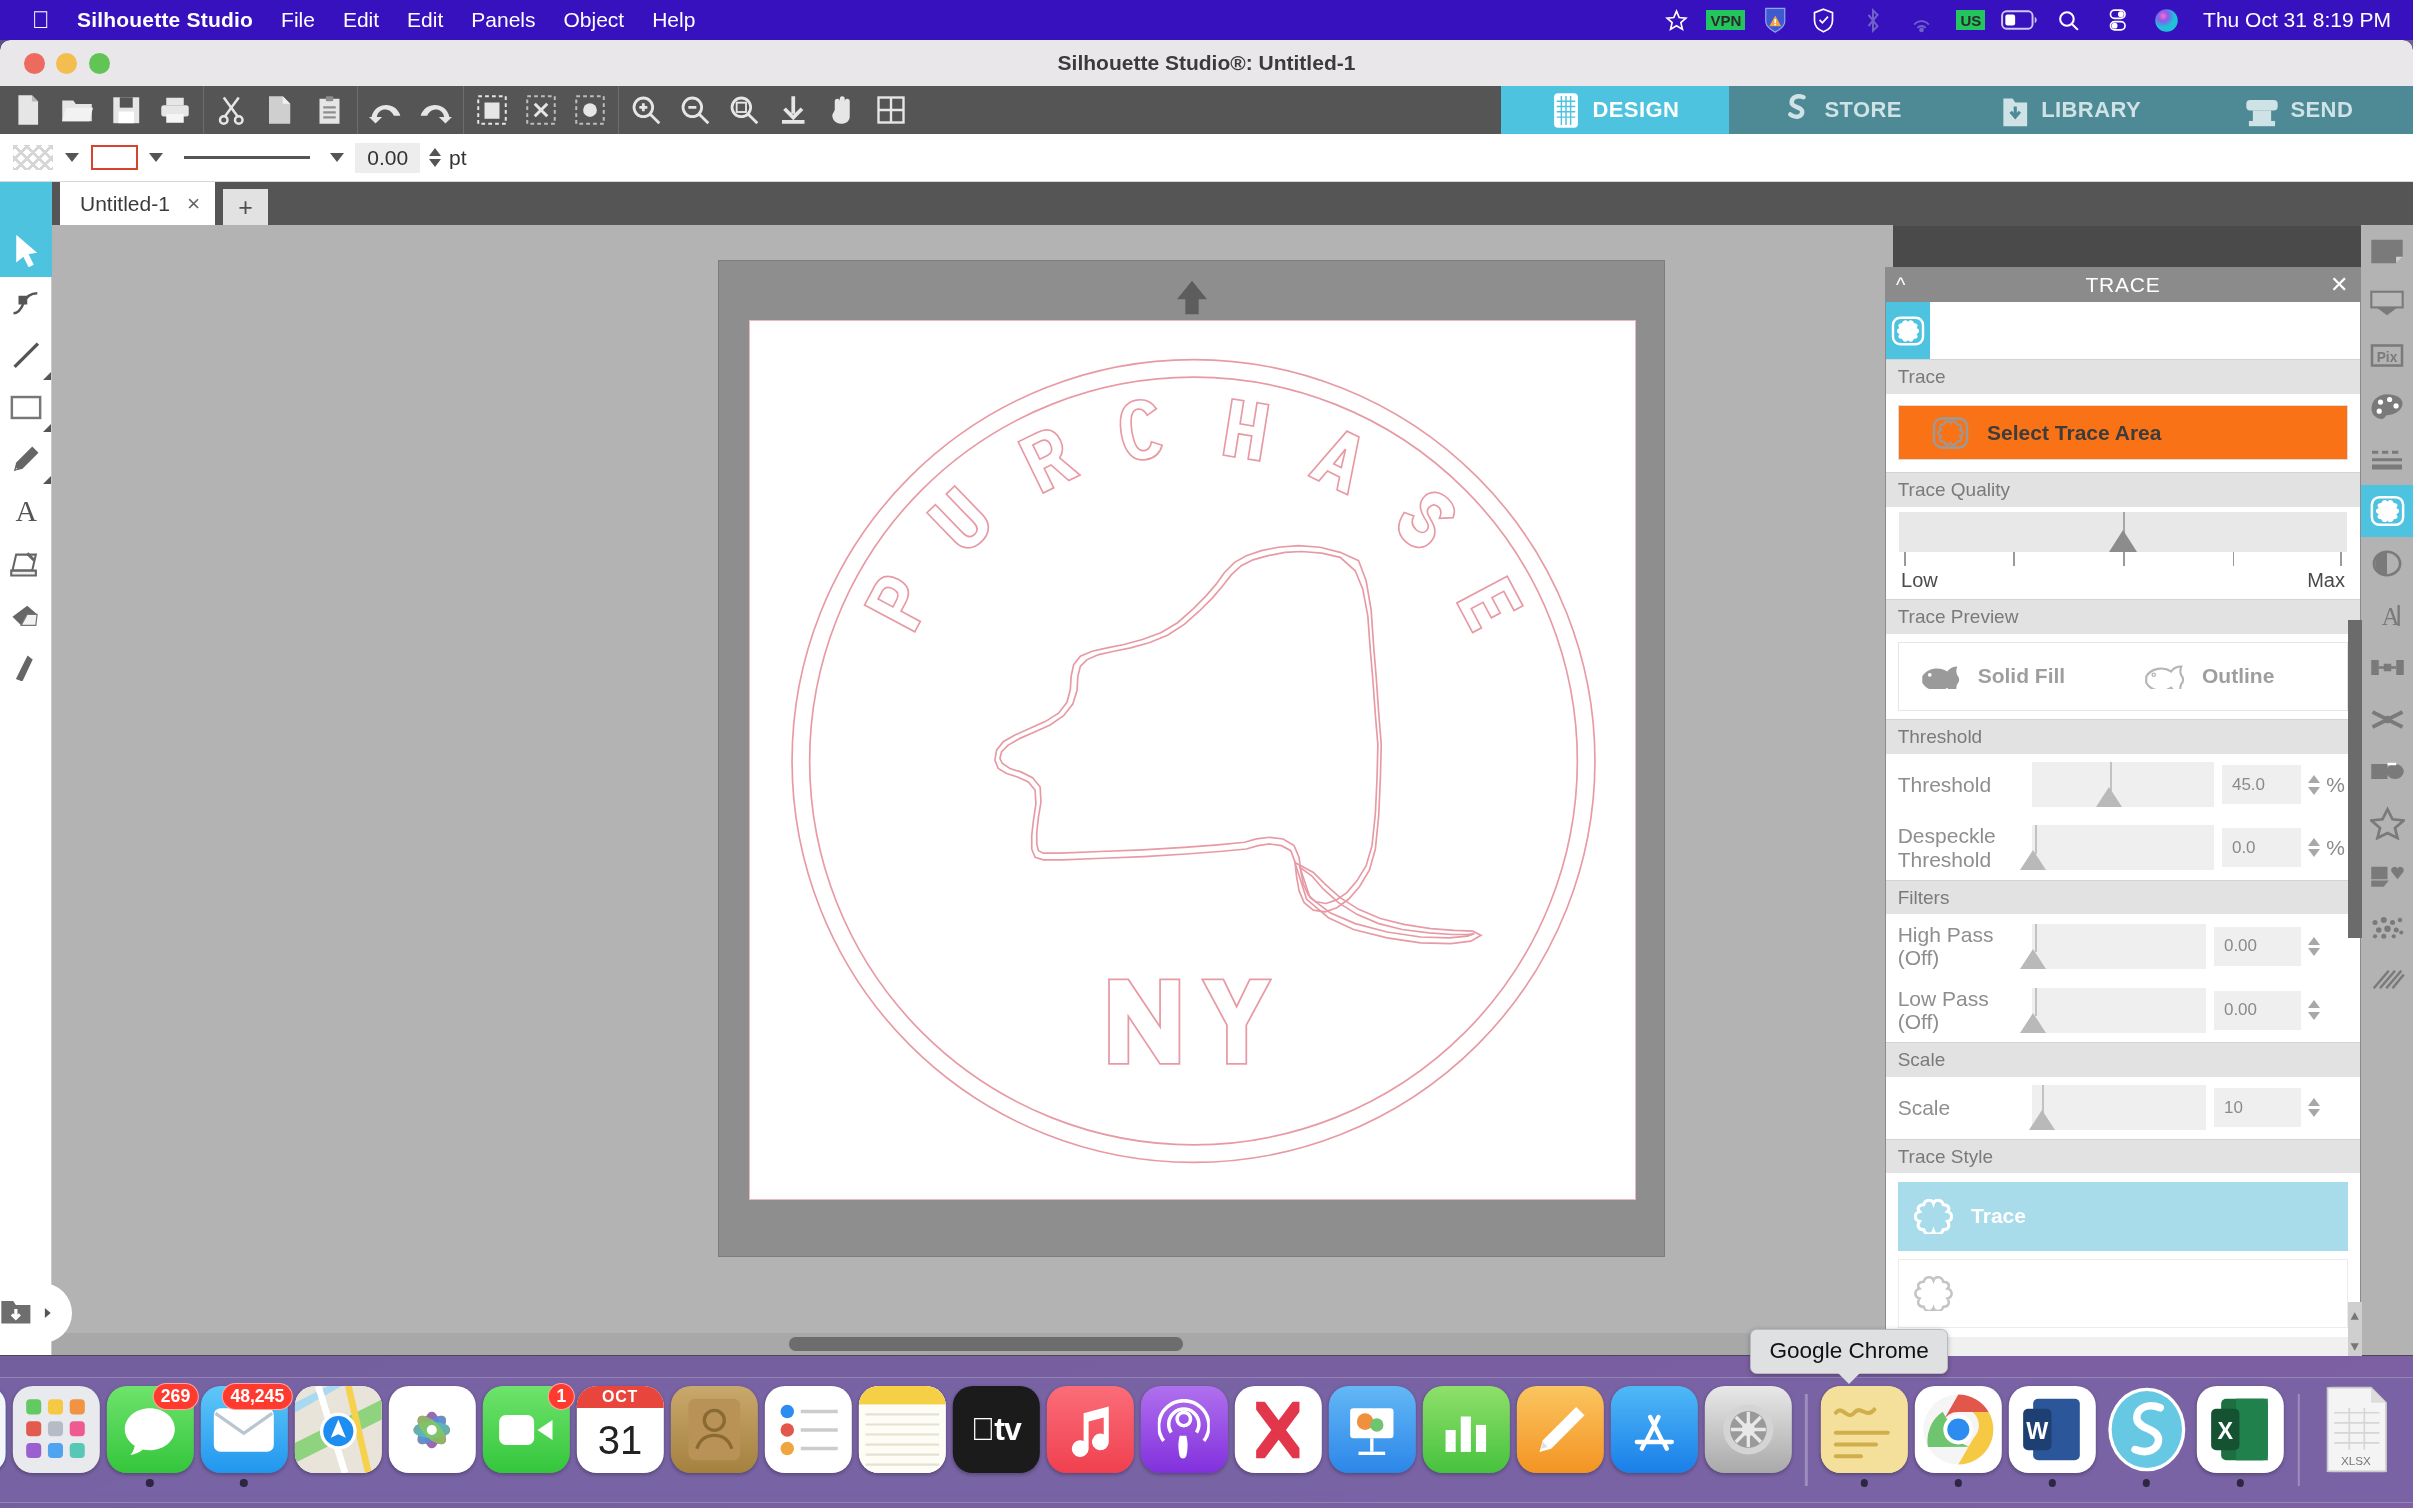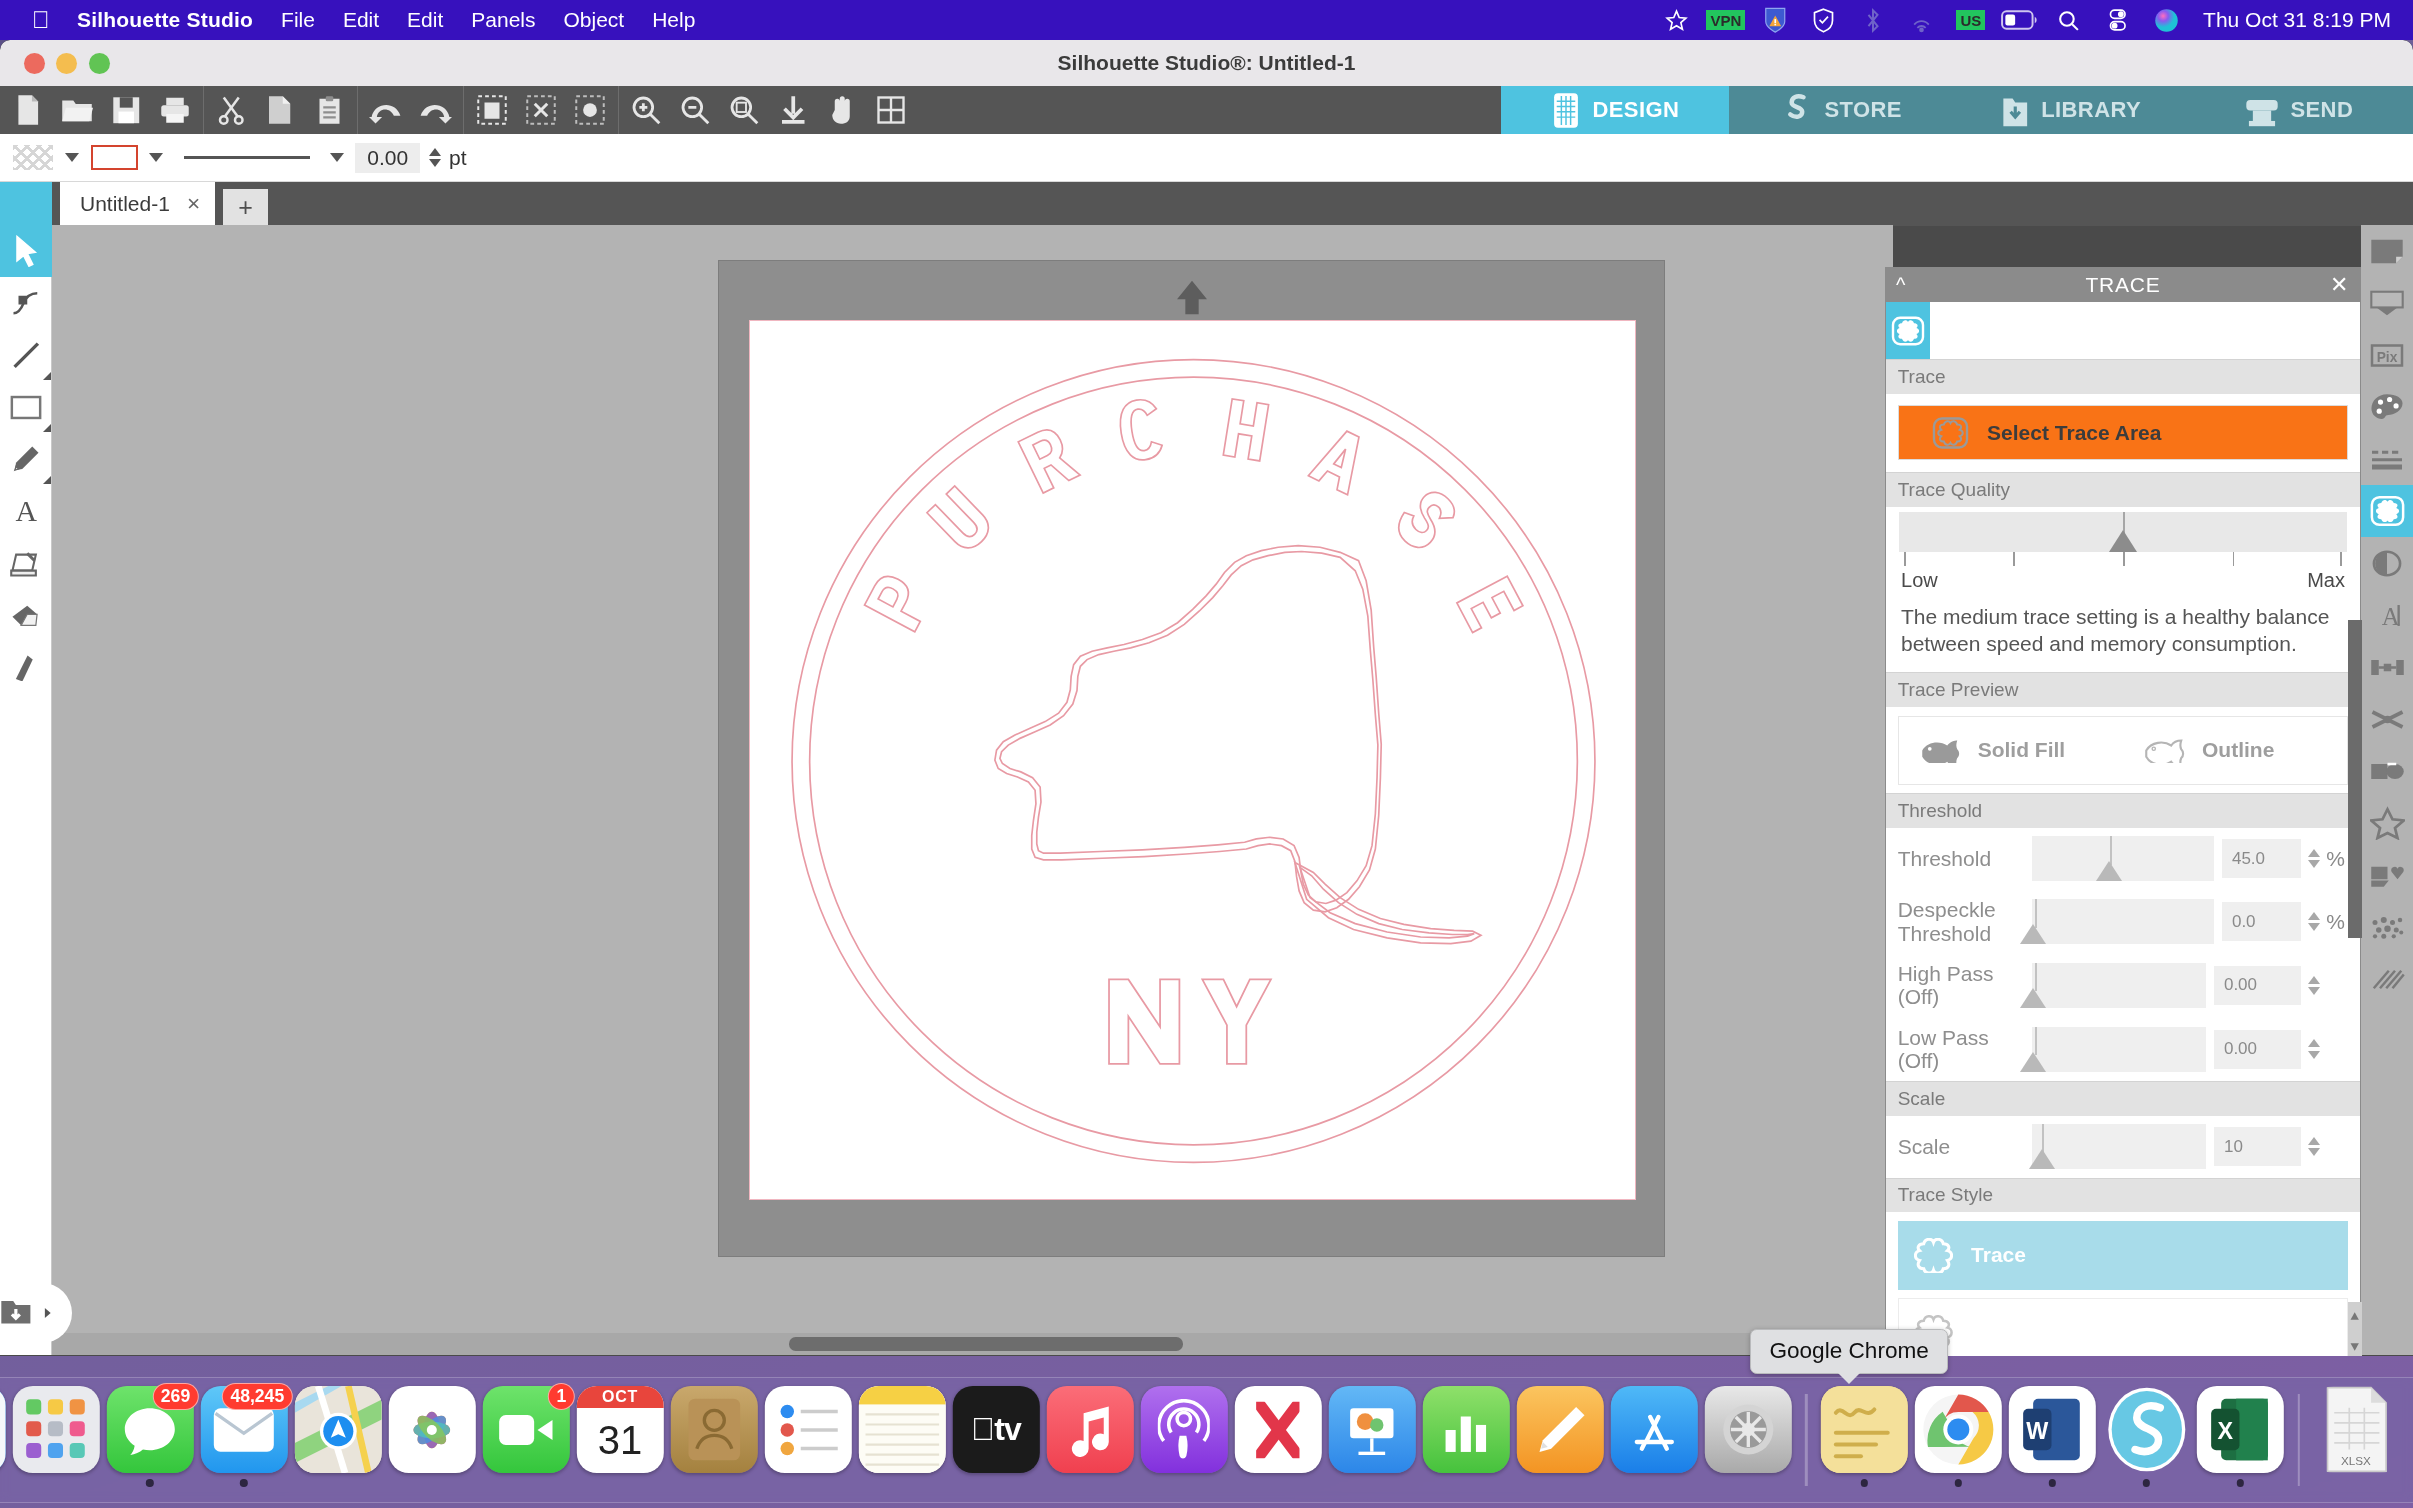--- a/index.html
+++ b/index.html
@@ -903,21 +903,20 @@
             <i style="left:25.5%"></i>
             <i style="left:50%"></i>
             <i style="left:74.5%"></i>
             <i style="left:98.5%"></i>
         </div>
         <div class="endlabels">
           <span>Low</span>
           <span>Max</span>
         </div>
       </div>
-      <div class="helptext">The medium trace setting is a healthy balance between speed and memory consumption.</div>
 
       <div class="sect-hd">Trace Preview</div>
       <div class="sect-body" style="padding:8.4px 11.7px;">
         <div class="fishrow">
           <div class="fishcell">
             <svg width="44" height="25" viewBox="0 0 34 20">
                 <path d="M2 10c4-7 14-8 20-4 2-3 6-4 8-4-1 3-1 5 0 7 2 2 2 5 0 7-1 2-1 4 0 7-2 0-6-1-8-4-6 4-16 3-20-4z" fill="#9a9a9a"></path>
                 <circle cx="8" cy="8.6" r="1.5" fill="#fff"></circle>
               </svg>
             <span class="lbl">Solid Fill</span>
@@ -953,20 +952,21 @@
           <div class="th" style="left:-11.7px"></div>
         </div>
         <div class="numfield">0.0</div>
         <div class="spin2">
             <i class="up"></i>
             <i class="dn"></i>
           </div>
         <span class="pctlabel">%</span>
       </div>
 
+      <div class="sect-hd">Filters</div>
       <div class="ctrlrow">
         <span class="cname">High Pass (Off)</span>
         <div class="minislider">
           <div class="nd" style="left:2%"></div>
           <div class="th" style="left:-11.7px"></div>
         </div>
         <div class="numfield wide">0.00</div>
         <div class="spin2">
             <i class="up"></i>
             <i class="dn"></i>

